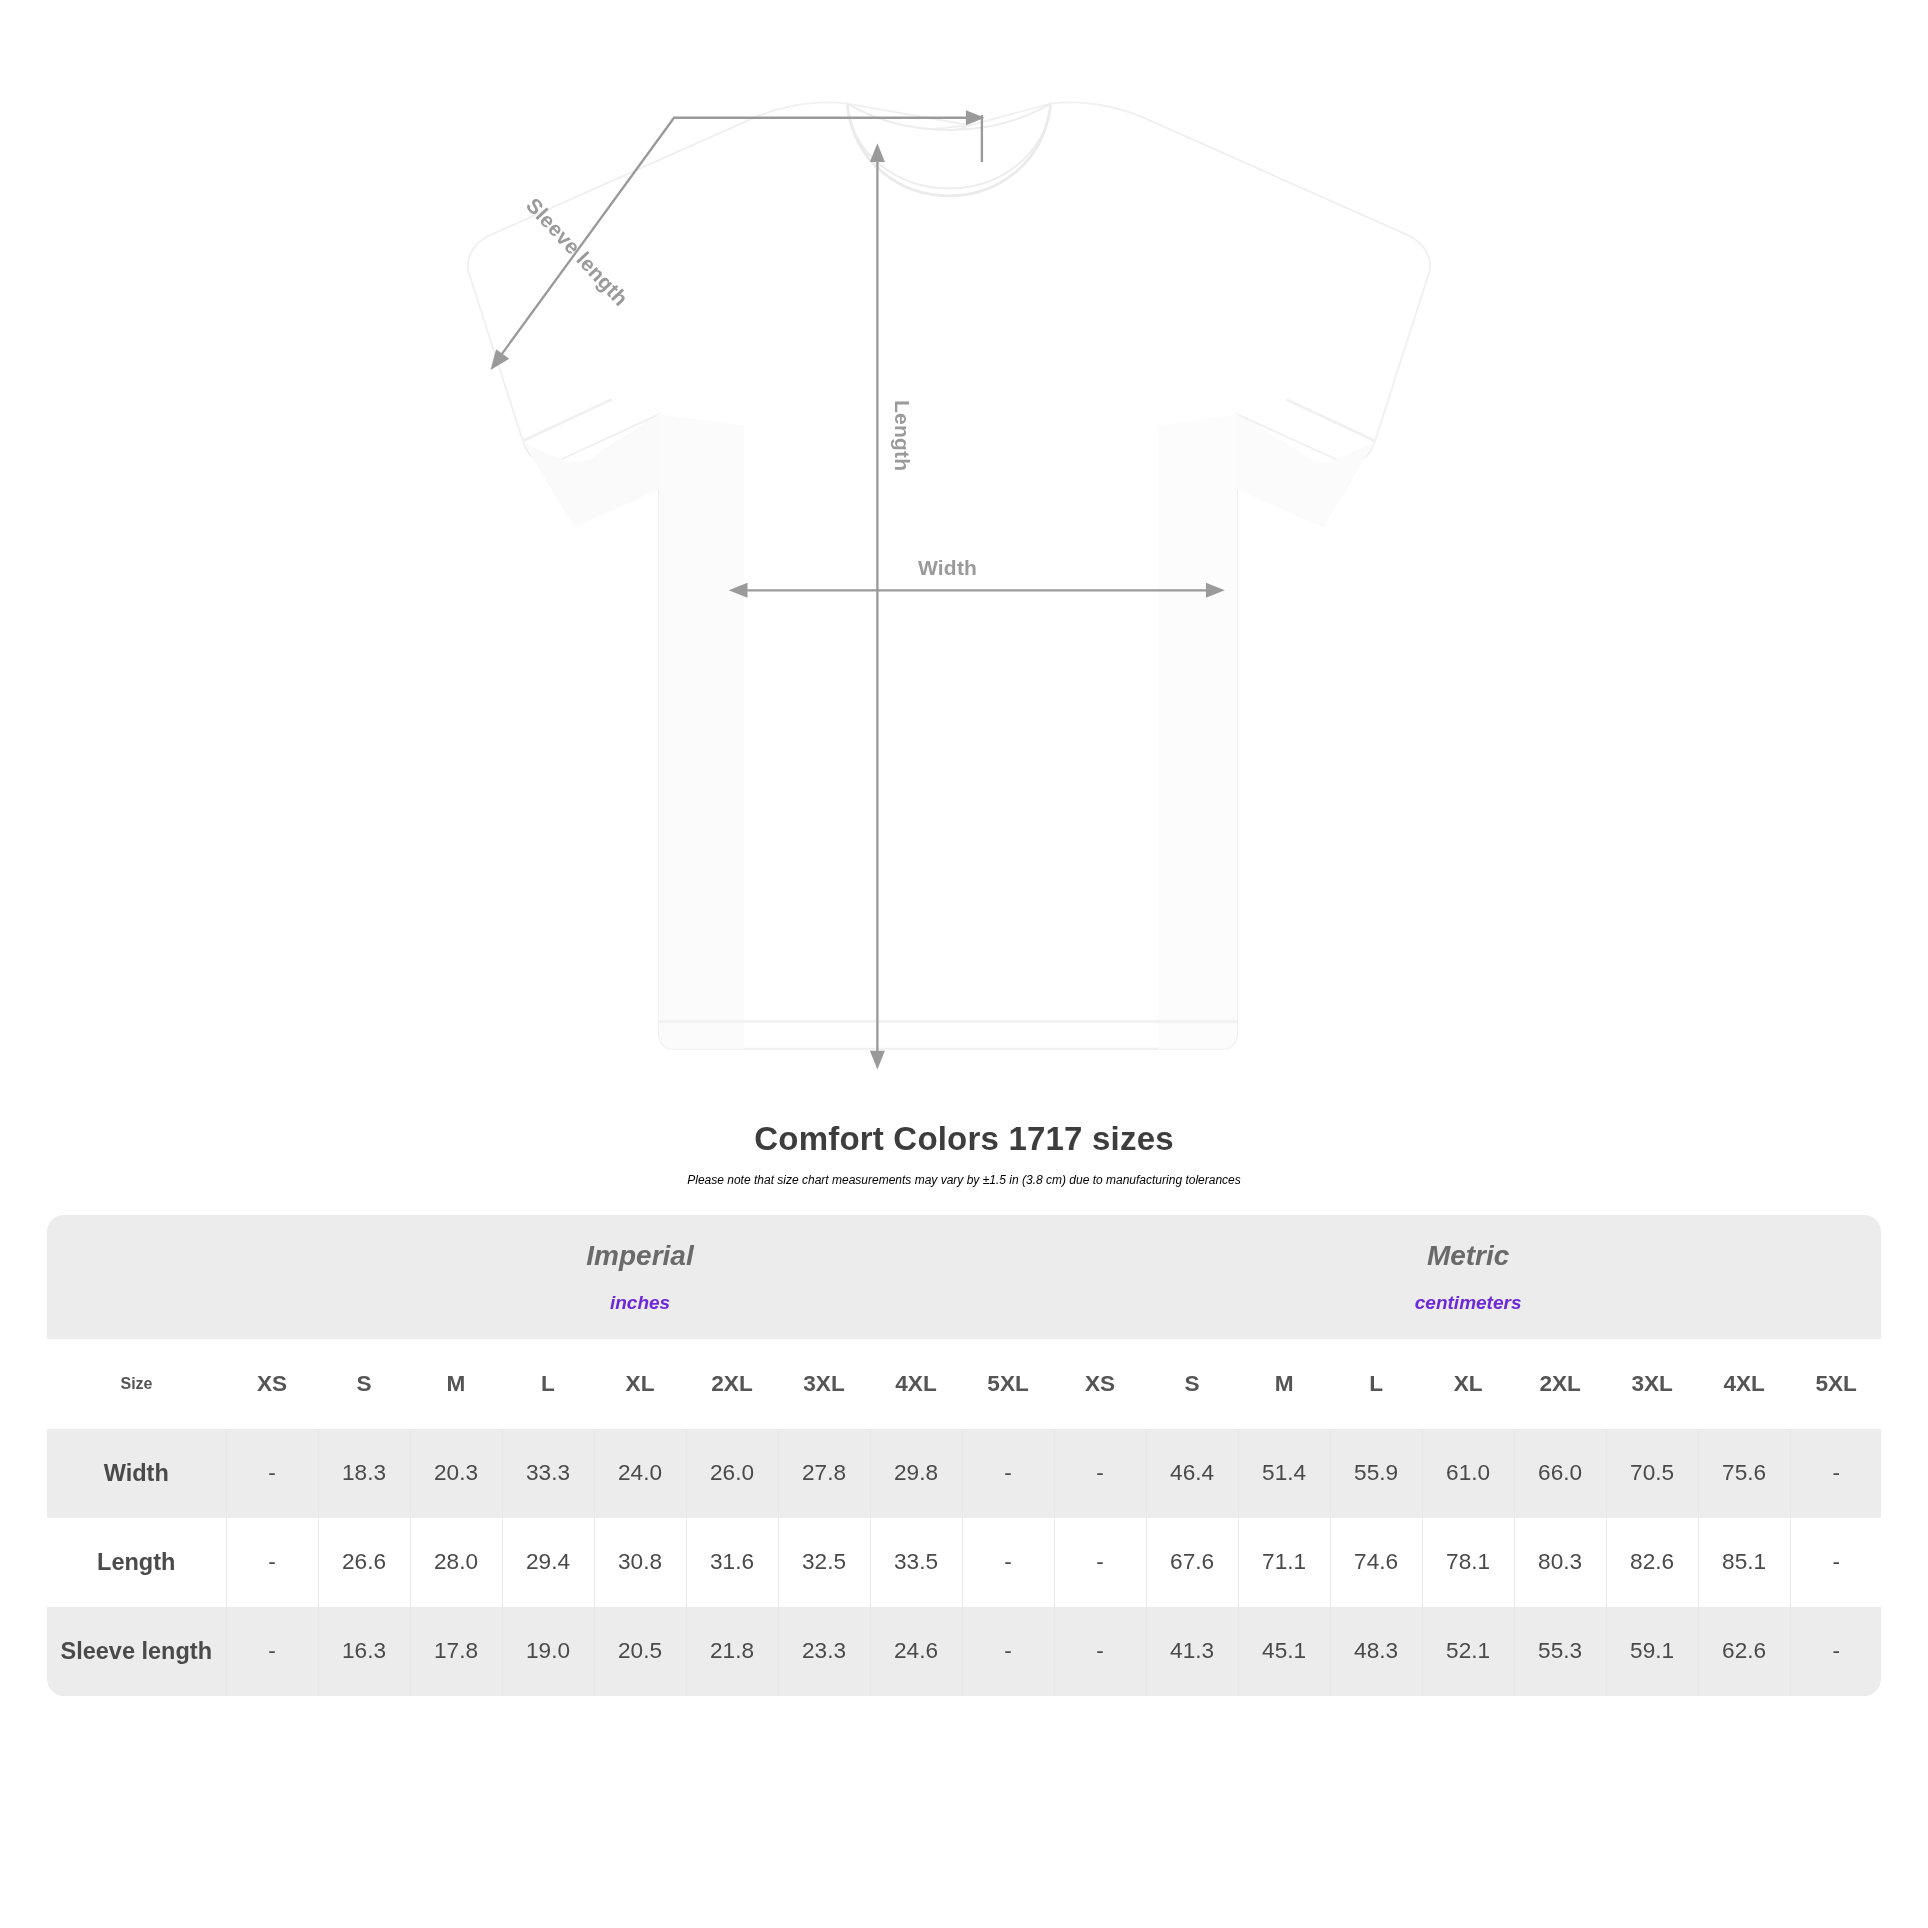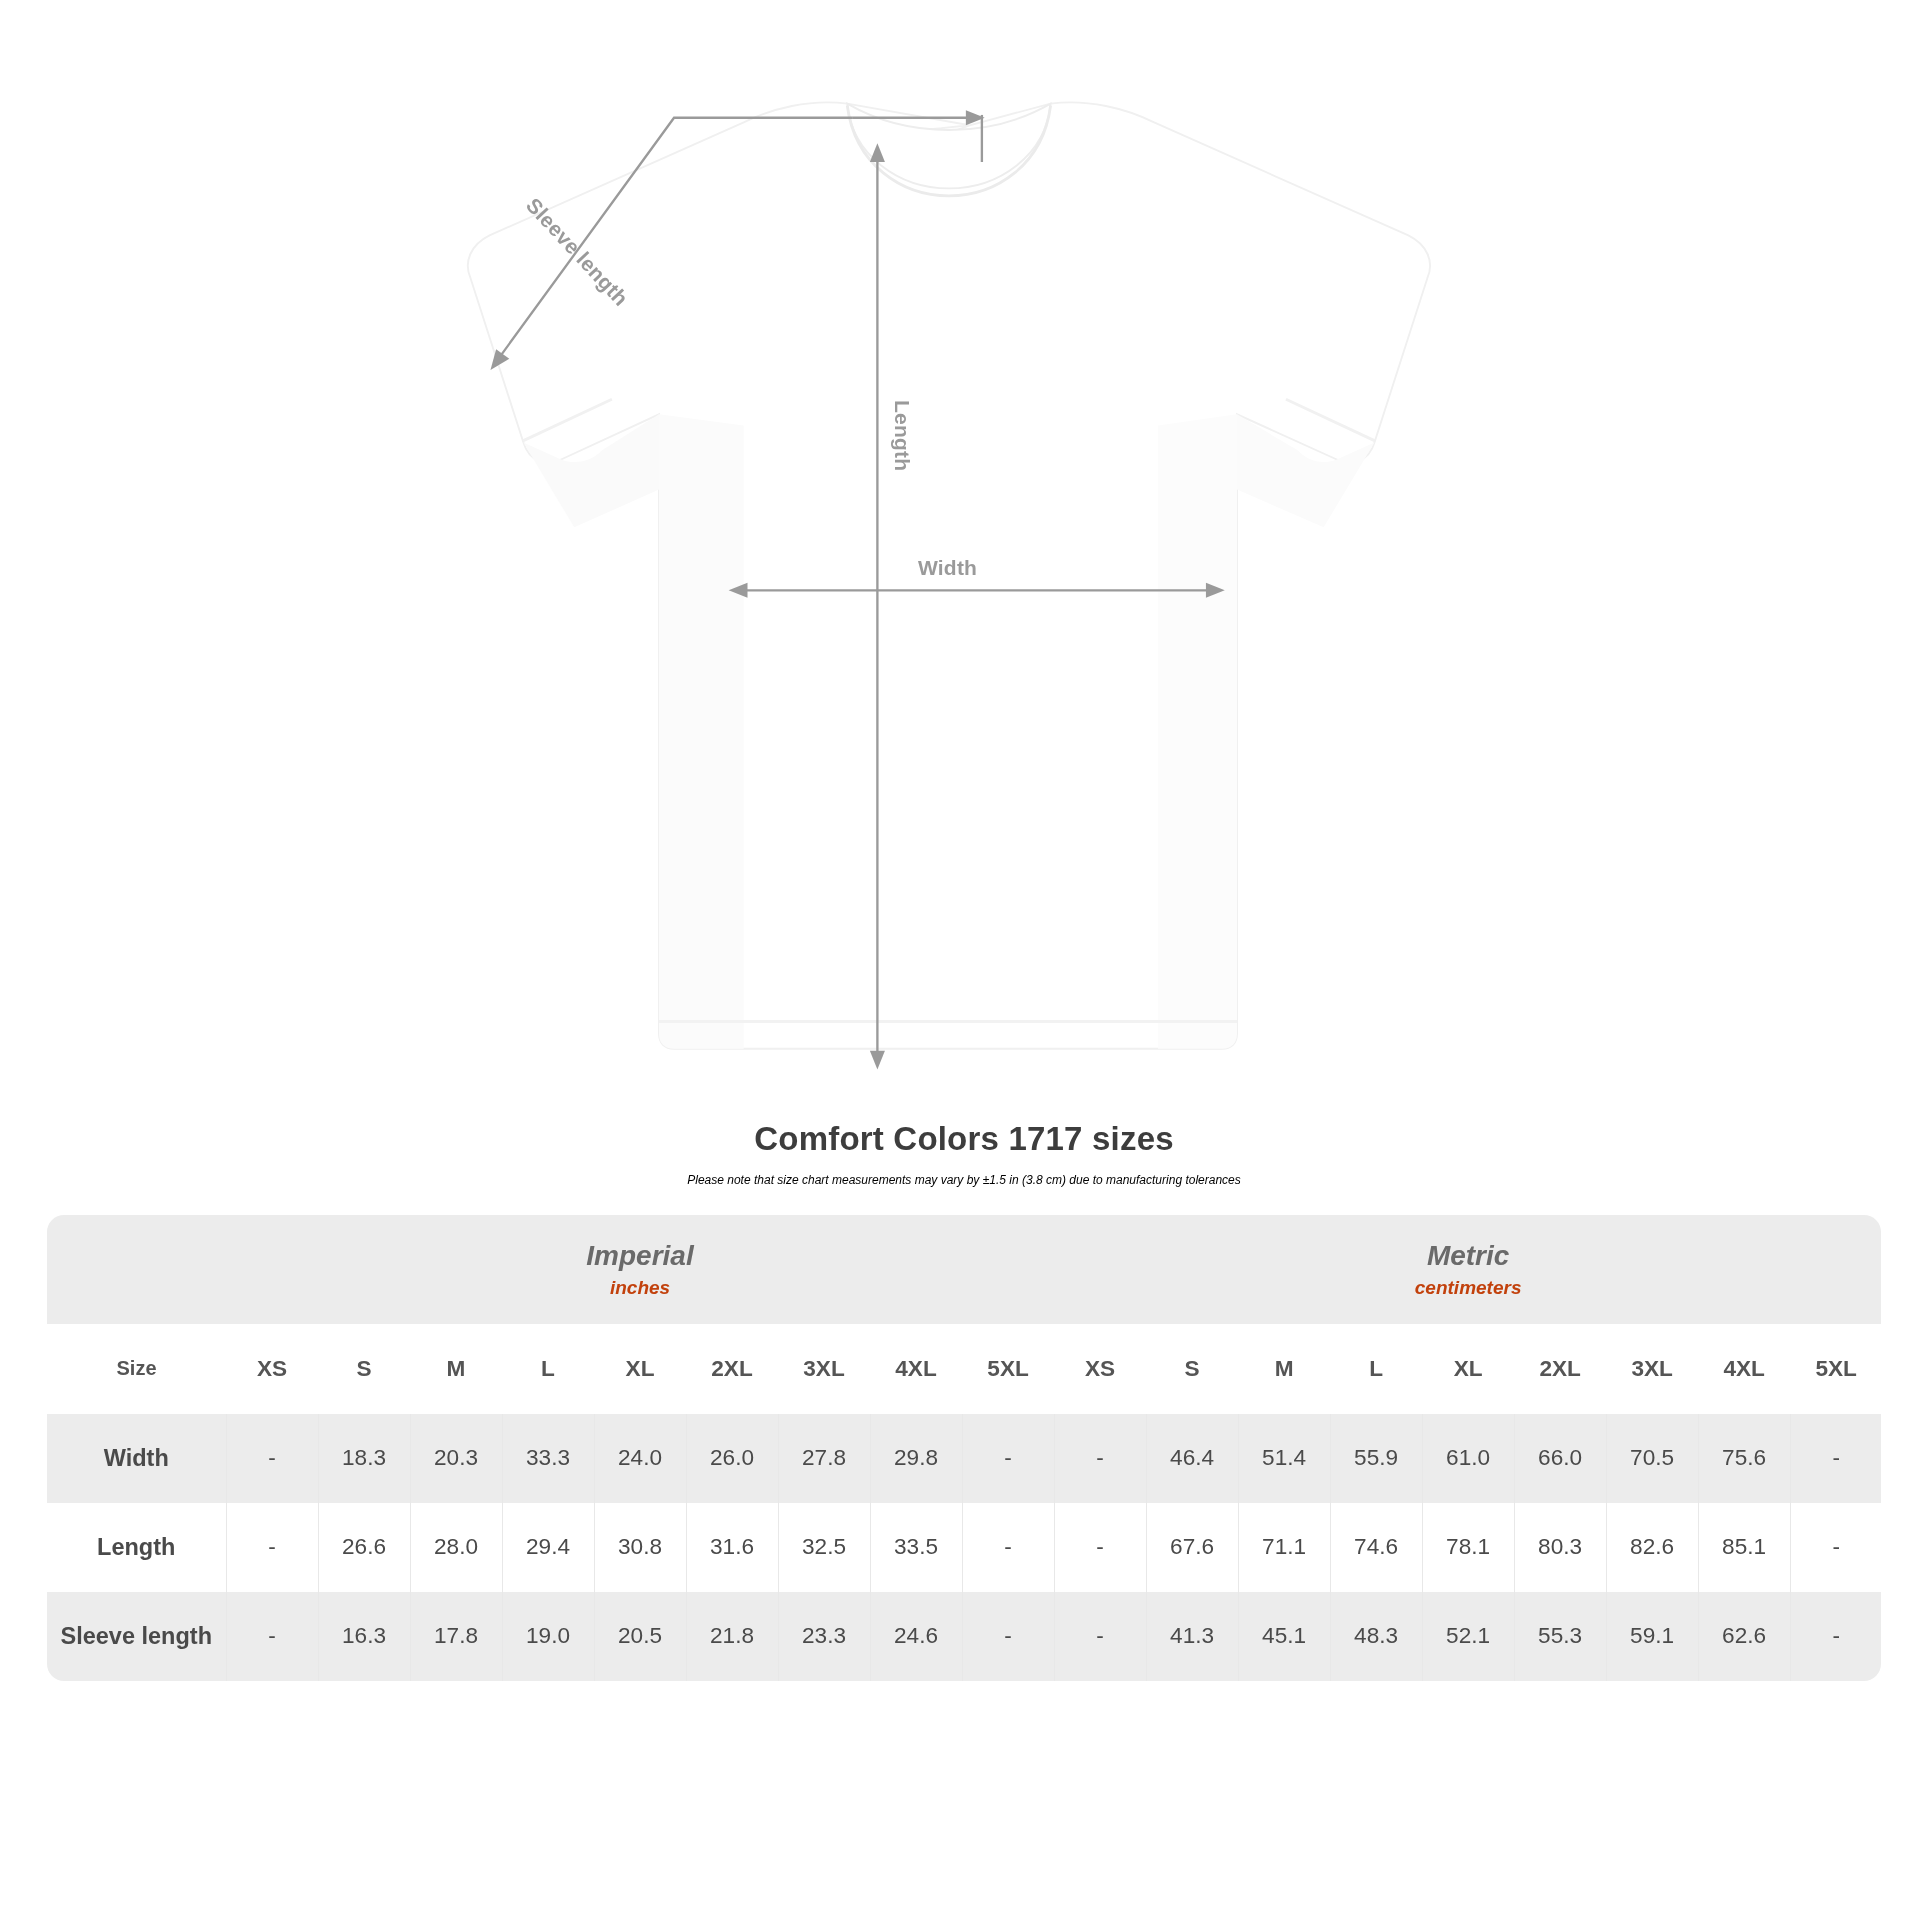--- a/index.html
+++ b/index.html
@@ -111,36 +111,36 @@
     font-size: 28px;
     font-weight: bold;
     font-style: italic;
     color: #6a6a6a;
     display: block;
     line-height: 1.15;
   }
   .unit-sub {
     font-size: 19px;
     font-style: italic;
-    color: #c2410c;
+    color: #6d28d9;
     display: block;
-    margin-top: 5px;
+    margin-top: 20px;
   }
   
   .size-row th {
     background: #ffffff;
     font-size: 22.6px;
     font-weight: bold;
     color: #555555;
     padding: 32px 0;
     border-right: 0.9px solid #e8e8e8;
   }
   .size-row th:last-child { border-right: none; }
   .size-row th.rowlabel {
-    font-size: 20px;
+    font-size: 16px;
   }
   
   tr.data-row td {
     font-size: 22.6px;
     color: #4a4a4a;
     padding: 31px 0;
     border-right: 0.9px solid #e8e8e8;
   }
   tr.data-row td:last-child { border-right: none; }
   tr.data-row td.rowlabel {

